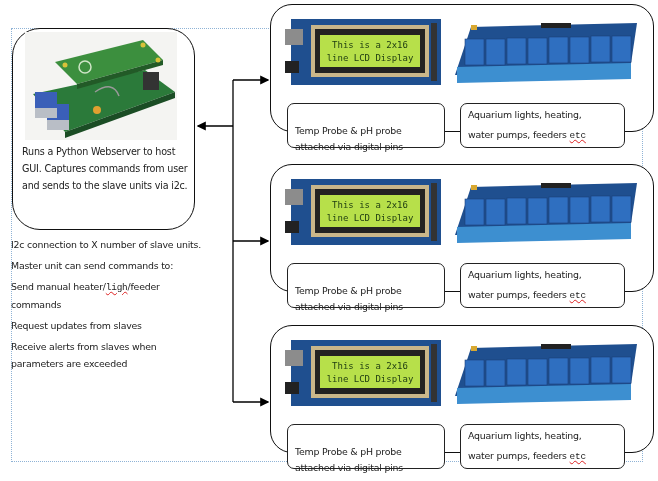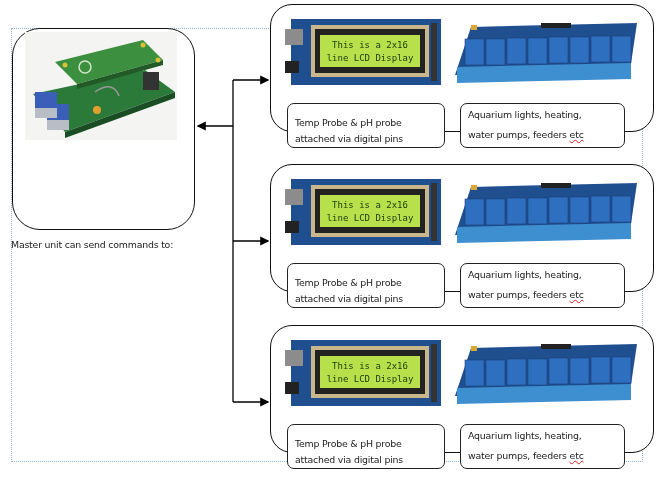--- a/index.html
+++ b/index.html
@@ -4,26 +4,26 @@
 <style>
   html,body{margin:0;padding:0;background:#fff;}
   body{width:658px;height:481px;position:relative;overflow:hidden;font-family:"DejaVu Sans",sans-serif;color:#222;}
   .frame{position:absolute;left:11px;top:28px;width:632px;height:434px;border:1px dotted #8fb3d6;box-sizing:border-box;}
   .master{position:absolute;left:12px;top:28px;width:183px;height:202px;border:1.5px solid #111;border-radius:28px;background:#fff;box-sizing:border-box;}
   .pi-img{position:absolute;left:12px;top:3px;width:152px;height:108px;}
   .master-text{position:absolute;left:9px;top:114px;width:172px;font-size:9.6px;line-height:17px;letter-spacing:-0.2px;}
   .notes{position:absolute;left:11px;top:236px;width:200px;font-size:9.4px;letter-spacing:-0.2px;}
   .notes p{margin:0 0 4px 0;line-height:17px;}
   .notes .b{font-weight:normal;}
-  .squig{text-decoration:underline wavy #d22;text-decoration-thickness:1px;}
+  .squig{text-decoration:underline wavy #d22;text-decoration-thickness:1px;font-family:Liberation Mono, monospace;}
   .slave{position:absolute;left:270px;width:384px;height:128px;border:1.5px solid #111;border-radius:22px;background:#fff;box-sizing:border-box;}
   .slave .ard{position:absolute;left:14px;top:10px;width:160px;height:72px;}
   .slave .relay{position:absolute;left:180px;top:12px;width:190px;height:78px;}
   .lbl{position:absolute;border:1.2px solid #222;border-radius:7px;font-size:9.4px;line-height:20px;padding:0 7px;box-sizing:border-box;letter-spacing:-0.2px;background:#fff;}
-  .lbl-a{left:16px;top:98px;width:158px;height:45px;padding-top:11px;line-height:16px;}
+  .lbl-a{left:16px;top:98px;width:158px;height:45px;padding-top:19px;line-height:16px;}
   .lbl-b{left:189px;top:98px;width:165px;height:45px;padding-top:1px;}
   svg.wires{position:absolute;left:0;top:0;}
 </style>
 </head>
 <body>
 
 <div class="frame"></div>
 
 <div class="master">
   <svg class="pi-img" viewBox="0 0 152 108">
@@ -37,24 +37,29 @@
     <circle cx="40" cy="33" r="2.5" fill="#d8c23a"></circle>
     <circle cx="133" cy="28" r="2.5" fill="#d8c23a"></circle>
     <rect x="10" y="60" width="22" height="16" fill="#3a5fb8"></rect>
     <rect x="22" y="72" width="22" height="16" fill="#3a5fb8"></rect>
     <rect x="10" y="76" width="22" height="10" fill="#b9bec6"></rect>
     <rect x="22" y="88" width="22" height="10" fill="#b9bec6"></rect>
     <rect x="118" y="40" width="16" height="18" fill="#333"></rect>
     <circle cx="72" cy="78" r="4" fill="#e0a030"></circle>
     <path d="M70 60 q18 -12 24 4" fill="none" stroke="#999" stroke-width="1.5"></path>
   </svg>
+  <div class="master-text">Runs a Python Webserver to host GUI. Captures commands from user and sends to the slave units via i2c.</div>
 </div>
 
 <div class="notes">
+  <p>I2c connection to X number of slave units.</p>
   <p class="b">Master unit can send commands to:</p>
+  <p><span>Send manual heater/</span><span class="squig">ligh</span><span>/feeder commands</span></p>
+  <p><span>Request updates from slaves</span></p>
+  <p>Receive alerts from slaves when parameters are exceeded</p>
 </div>
 
 <svg class="wires" width="658" height="481">
   <defs>
     <marker id="ah" markerWidth="7" markerHeight="7" refX="6" refY="3.5" orient="auto">
       <path d="M0,0 L7,3.5 L0,7 z" fill="#000"></path>
     </marker>
   </defs>
   <line x1="233" y1="80" x2="233" y2="402" stroke="#000" stroke-width="1.3"></line>
   <line x1="233" y1="126" x2="198" y2="126" stroke="#000" stroke-width="1.3" marker-end="url(#ah)"></line>

